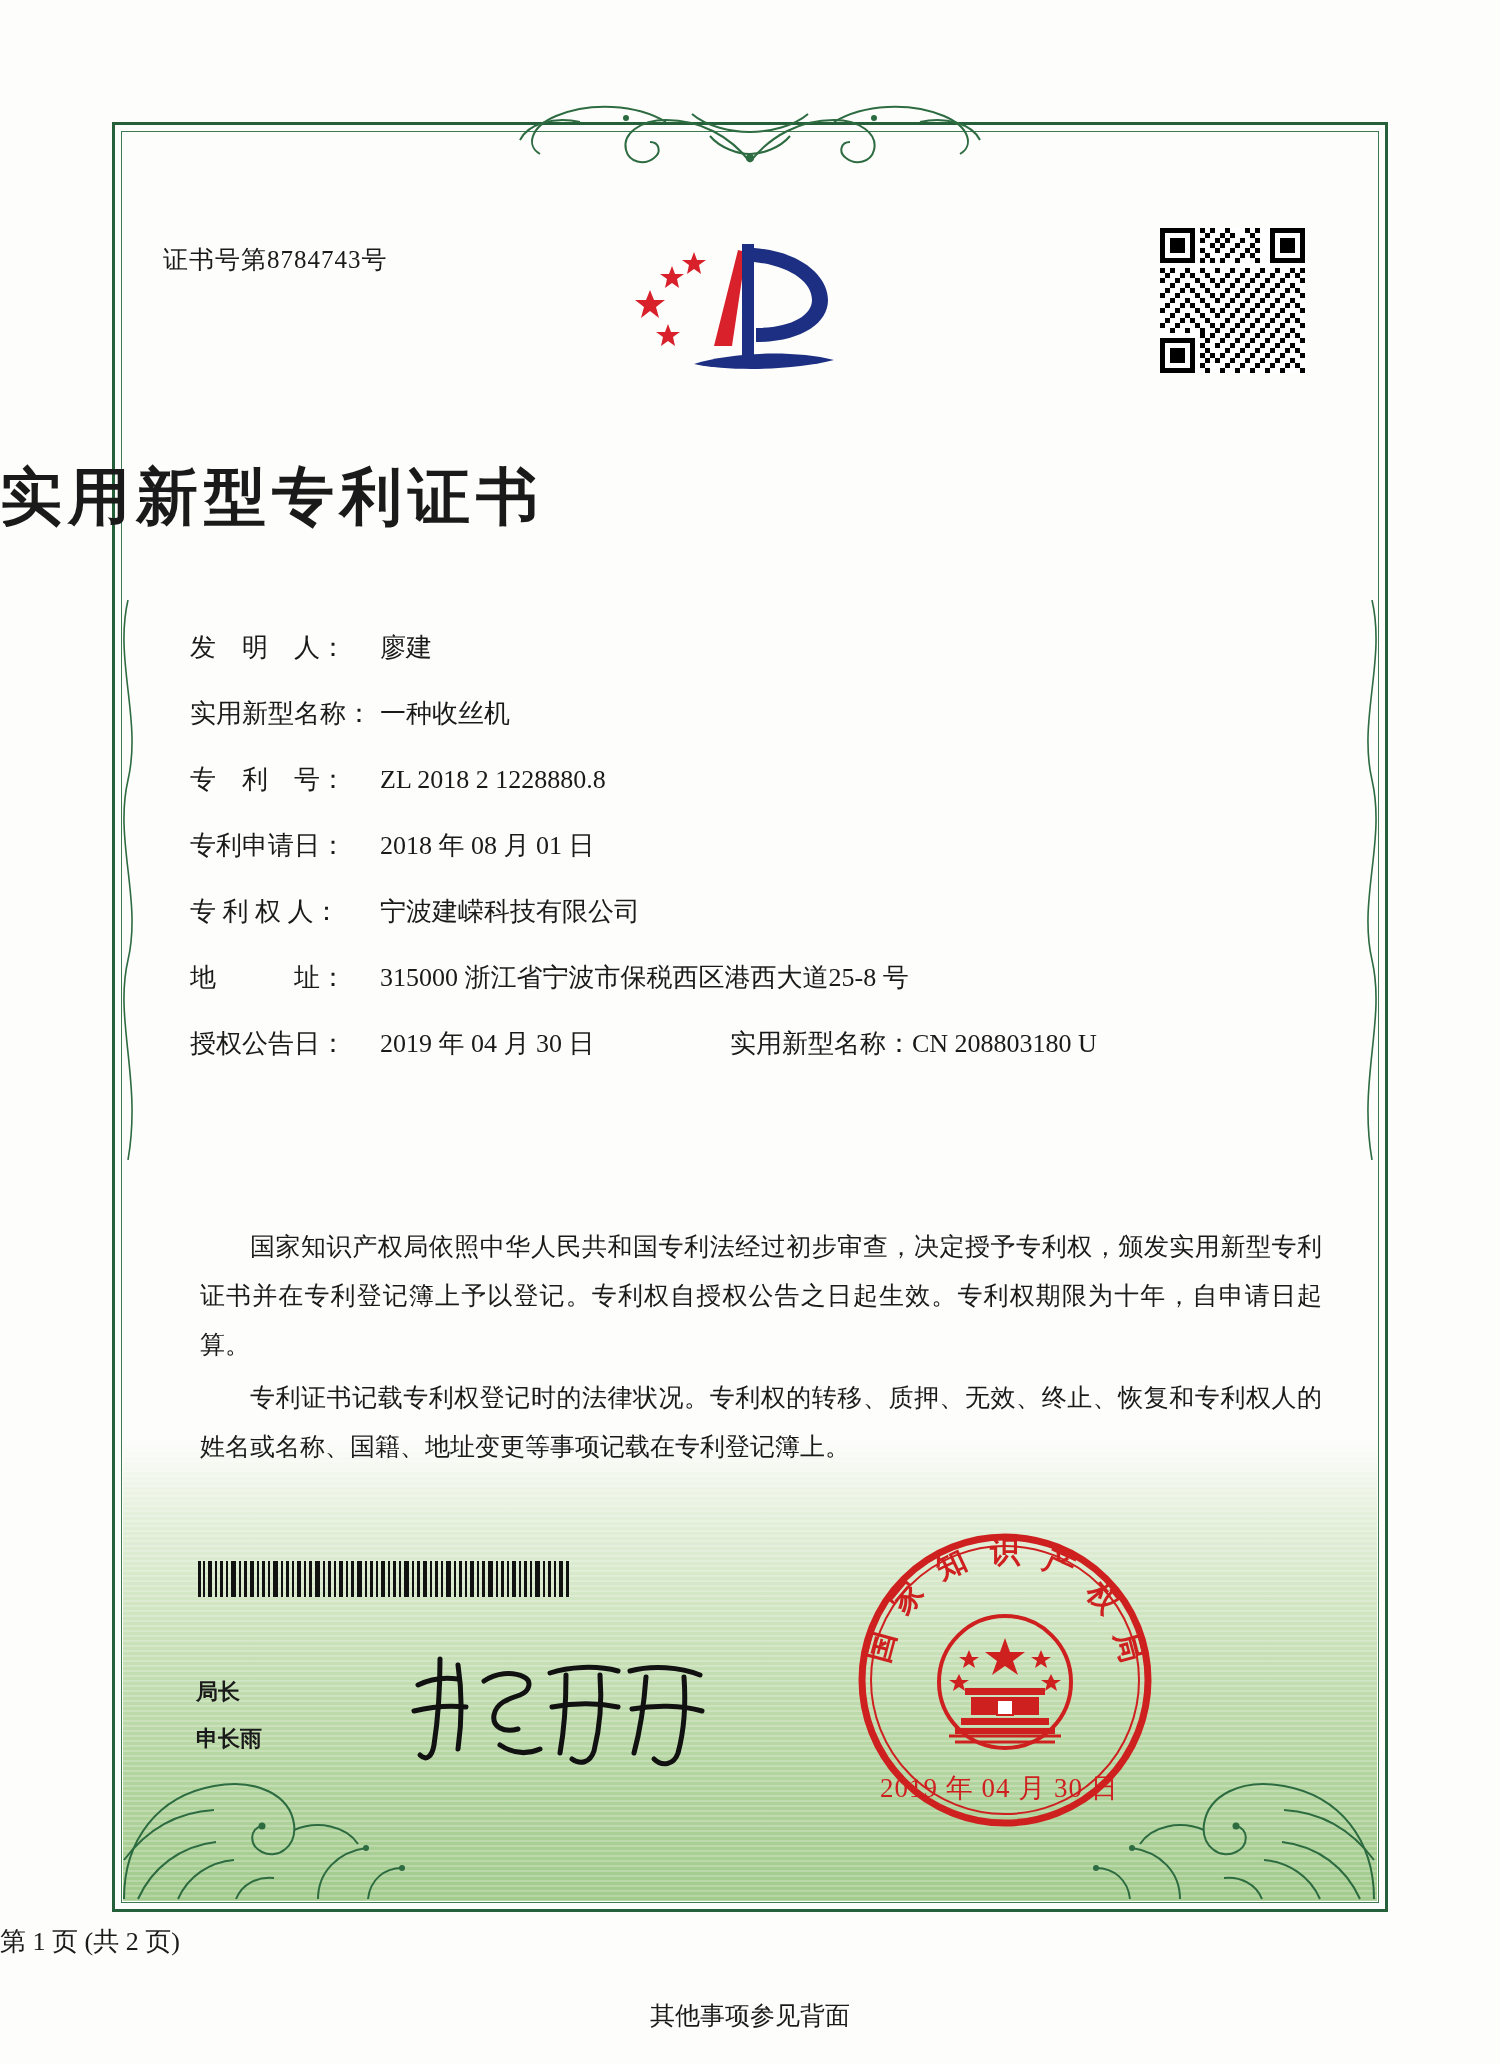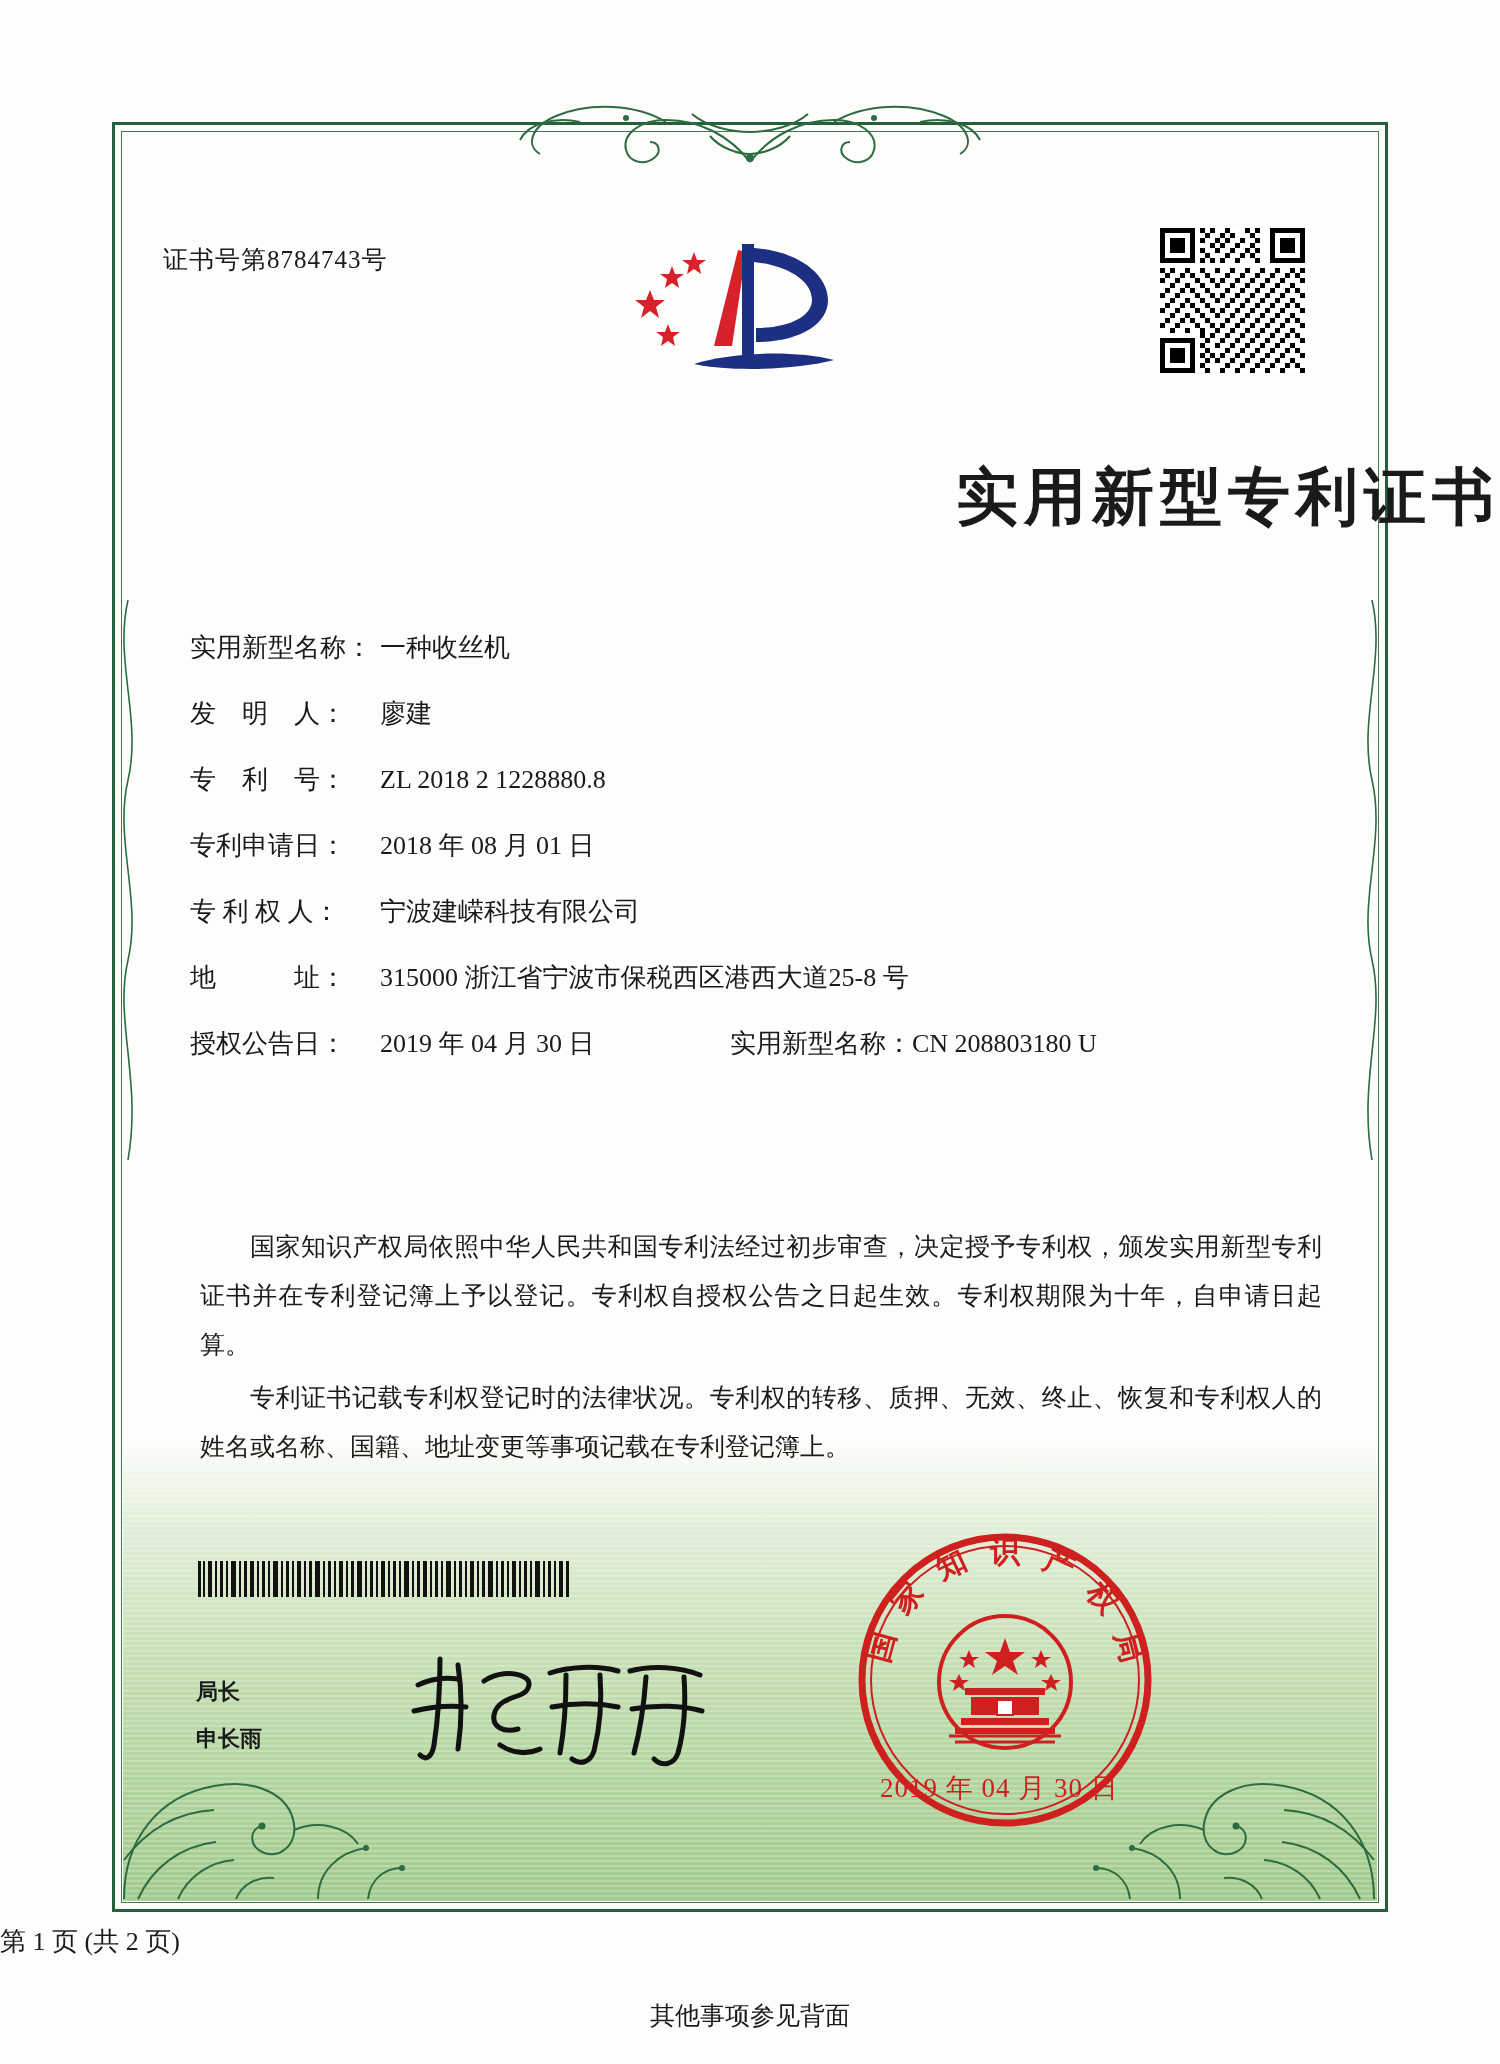--- a/index.html
+++ b/index.html
@@ -132,21 +132,21 @@
     top: 228px;
     width: 145px;
     height: 145px;
   }
 
   .title {
     position: absolute;
     left: 0;
     top: 455px;
     width: 1500px;
-    text-align: right;
+    text-align: left;
     font-size: 62px;
     font-weight: bold;
     letter-spacing: 6px;
     font-family: "Liberation Serif", serif;
   }
 
   
   .fields {
     position: absolute;
     left: 190px;
@@ -580,24 +580,24 @@
         <rect x="21" y="28" width="1" height="1"></rect>
         <rect x="24" y="28" width="1" height="1"></rect>
         <rect x="28" y="28" width="1" height="1"></rect>
     </g>
   </svg>
 
   <div class="title">实用新型专利证书</div>
 
   <div class="fields">
     <div class="field-row">
-      <span class="field-label lbl-w">实用新型名称：</span><span class="field-value">一种收丝机</span>
+      <span class="field-label lbl-w">发　明　人：</span><span class="field-value">廖建</span>
     </div>
     <div class="field-row">
-      <span class="field-label lbl-w">发　明　人：</span><span class="field-value">廖建</span>
+      <span class="field-label lbl-w">实用新型名称：</span><span class="field-value">一种收丝机</span>
     </div>
     <div class="field-row">
       <span class="field-label lbl-w">专　利　号：</span><span class="field-value">ZL 2018 2 1228880.8</span>
     </div>
     <div class="field-row">
       <span class="field-label lbl-w">专利申请日：</span><span class="field-value">2018 年 08 月 01 日</span>
     </div>
     <div class="field-row">
       <span class="field-label lbl-w">专 利 权 人：</span><span class="field-value">宁波建嵘科技有限公司</span>
     </div>

